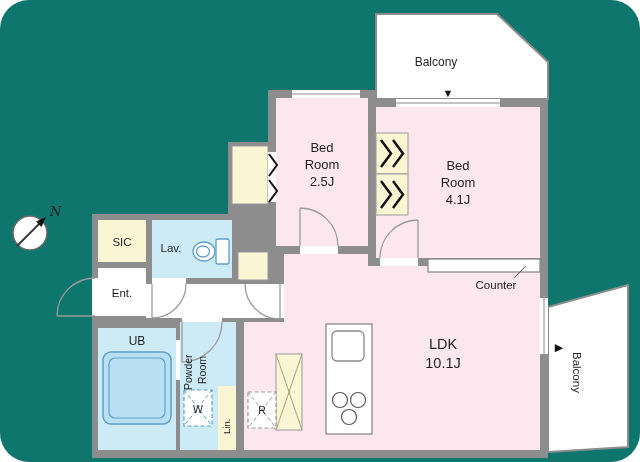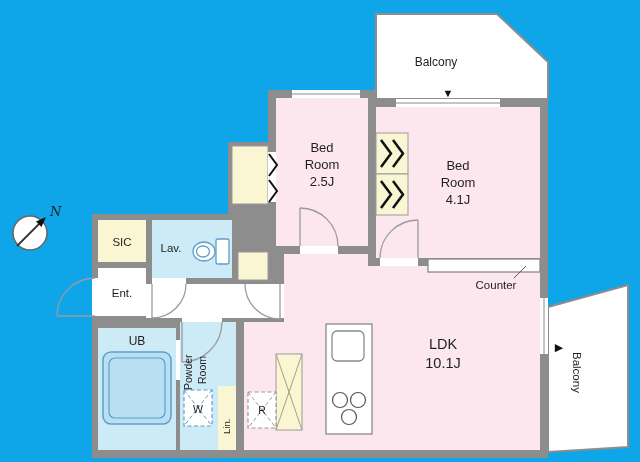--- a/index.html
+++ b/index.html
@@ -1,17 +1,17 @@
 <!DOCTYPE html>
 <html><head>
 <meta charset="utf-8">
 <style>
   html,body{margin:0;padding:0;background:#ffffff;}
-  .stage{position:relative;width:640px;height:462px;background:#0ea5e9;overflow:hidden;
-         font-family:"Liberation Sans",sans-serif;}
+  .stage{position:relative;width:640px;height:462px;background:#0f766e;overflow:hidden;
+         font-family:"Liberation Sans",sans-serif;border-radius:29px;}
   svg{display:block;}
   svg text{font-family:"Liberation Sans",sans-serif;fill:#1f1f1f;}
   .mid{text-anchor:middle;}
   .t14{font-size:14.5px;}
   .t13{font-size:13px;}
   .t12{font-size:12px;}
   .t11{font-size:11.5px;}
   .t10{font-size:10.5px;}
   .t9{font-size:9.5px;}
   .arrowglyph{font-size:11px;fill:#111;text-anchor:middle;}

